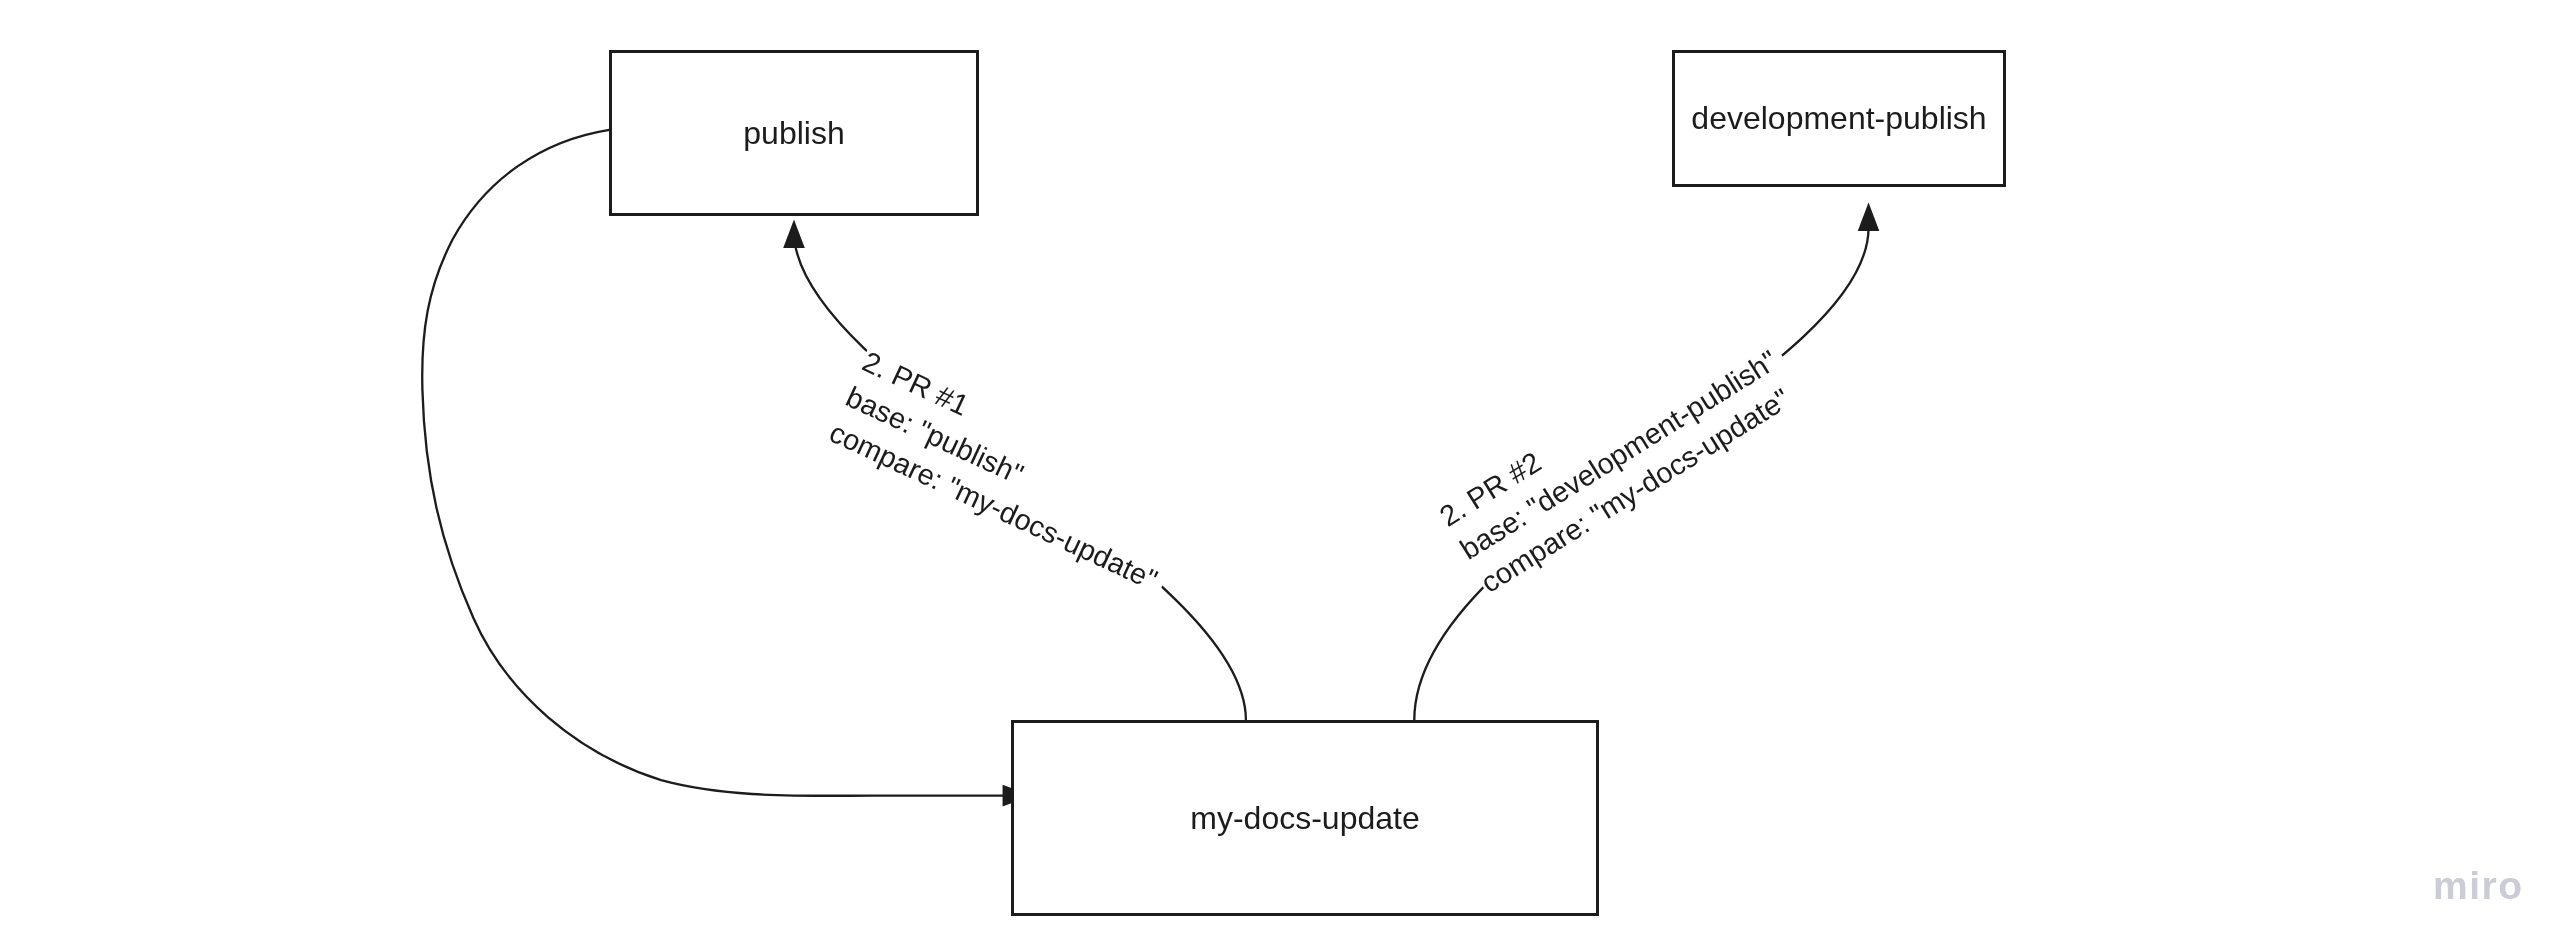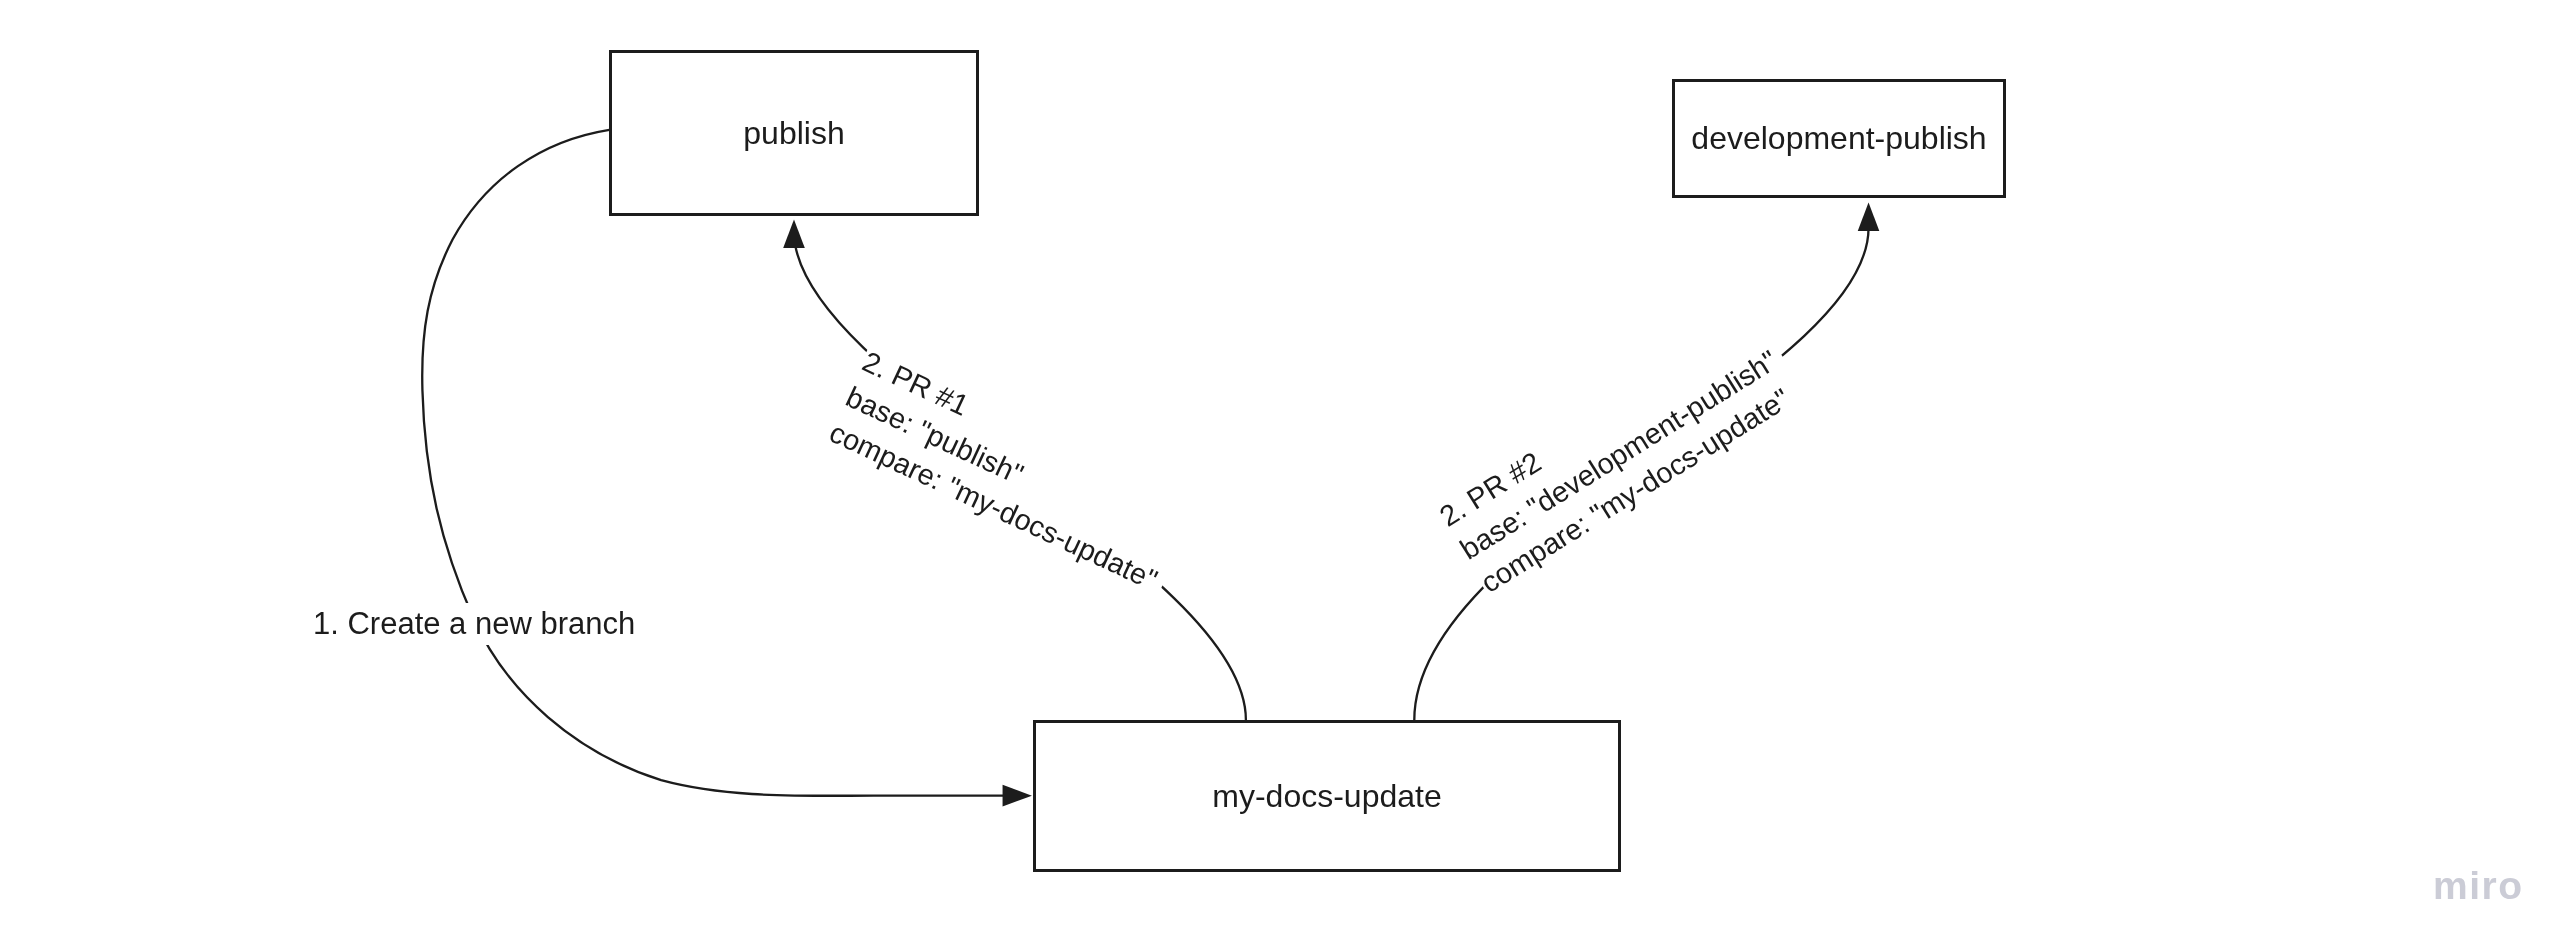--- a/index.html
+++ b/index.html
@@ -41,22 +41,22 @@
     flex-direction: column;
     align-items: center;
     justify-content: center;
     text-align: center;
     font-size: 32px;
     line-height: 43px;
     z-index: 3;
     white-space: nowrap;
   }
   #node-publish        { left: 609px;  top: 50px;  width: 370px; height: 166px; }
-  #node-dev-publish    { left: 1672px; top: 50px;  width: 334px; height: 119px; margin-top: 29px; }
-  #node-my-docs-update { left: 1033px; top: 720px; width: 588px; height: 152px; }
+  #node-dev-publish    { left: 1672px; top: 50px;  width: 334px; height: 137px; }
+  #node-my-docs-update { left: 1011px; top: 720px; width: 588px; height: 196px; }
 
   .edge-label {
     position: absolute;
     background: #ffffff;
     white-space: nowrap;
     z-index: 2;
     color: #1c1c1c;
   }
   #edge-label-create-branch {
     left: 313px; top: 603px;
@@ -108,21 +108,20 @@
              L 1300 1030"></path>
     <polygon points="1335,1030 1297,1016 1297,1044"></polygon>
 
     <path d="M 1612 932 C 1612 732 1027 492 1027 300"></path>
     <polygon points="1027,284 1013,321 1041,321"></polygon>
 
     <path d="M 1830 932 C 1830 690 2418 490 2418 295"></path>
     <polygon points="2418,262 2404,299 2432,299"></polygon>
   </svg>
 
-  <div class="edge-label" id="edge-label-create-branch">1. Create a new branch</div>
 
   <div class="edge-label rotated" id="edge-label-pr1">
     <span class="line">2. PR #1</span>
     <span class="line">base: "publish"</span>
     <span class="line">compare: "my-docs-update"</span>
   </div>
 
   <div class="edge-label rotated" id="edge-label-pr2">
     <span class="line">2. PR #2</span>
     <span class="line">base: "development-publish"</span>

